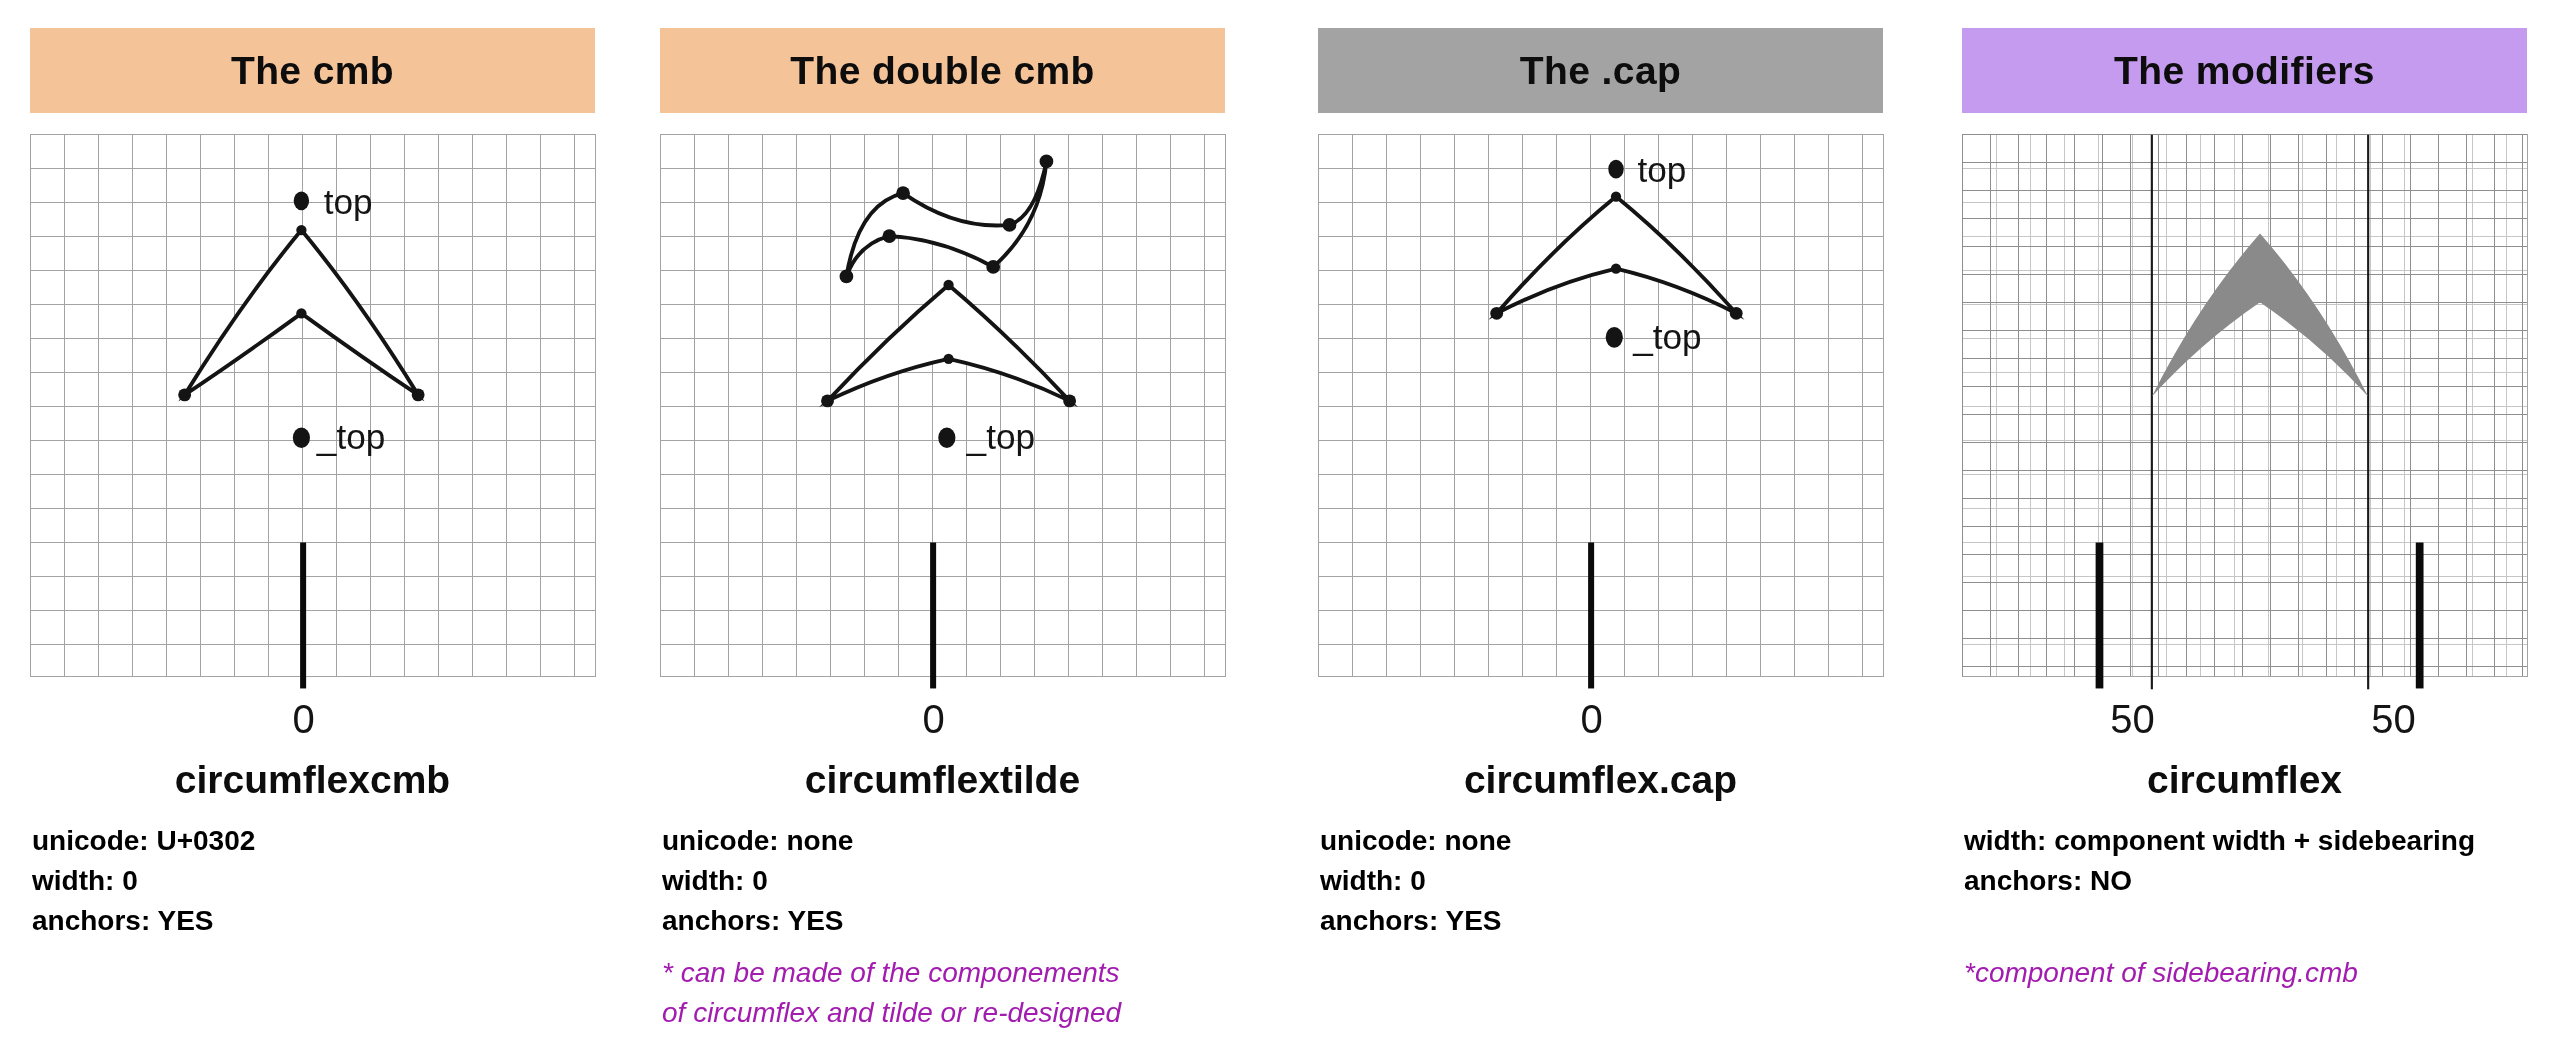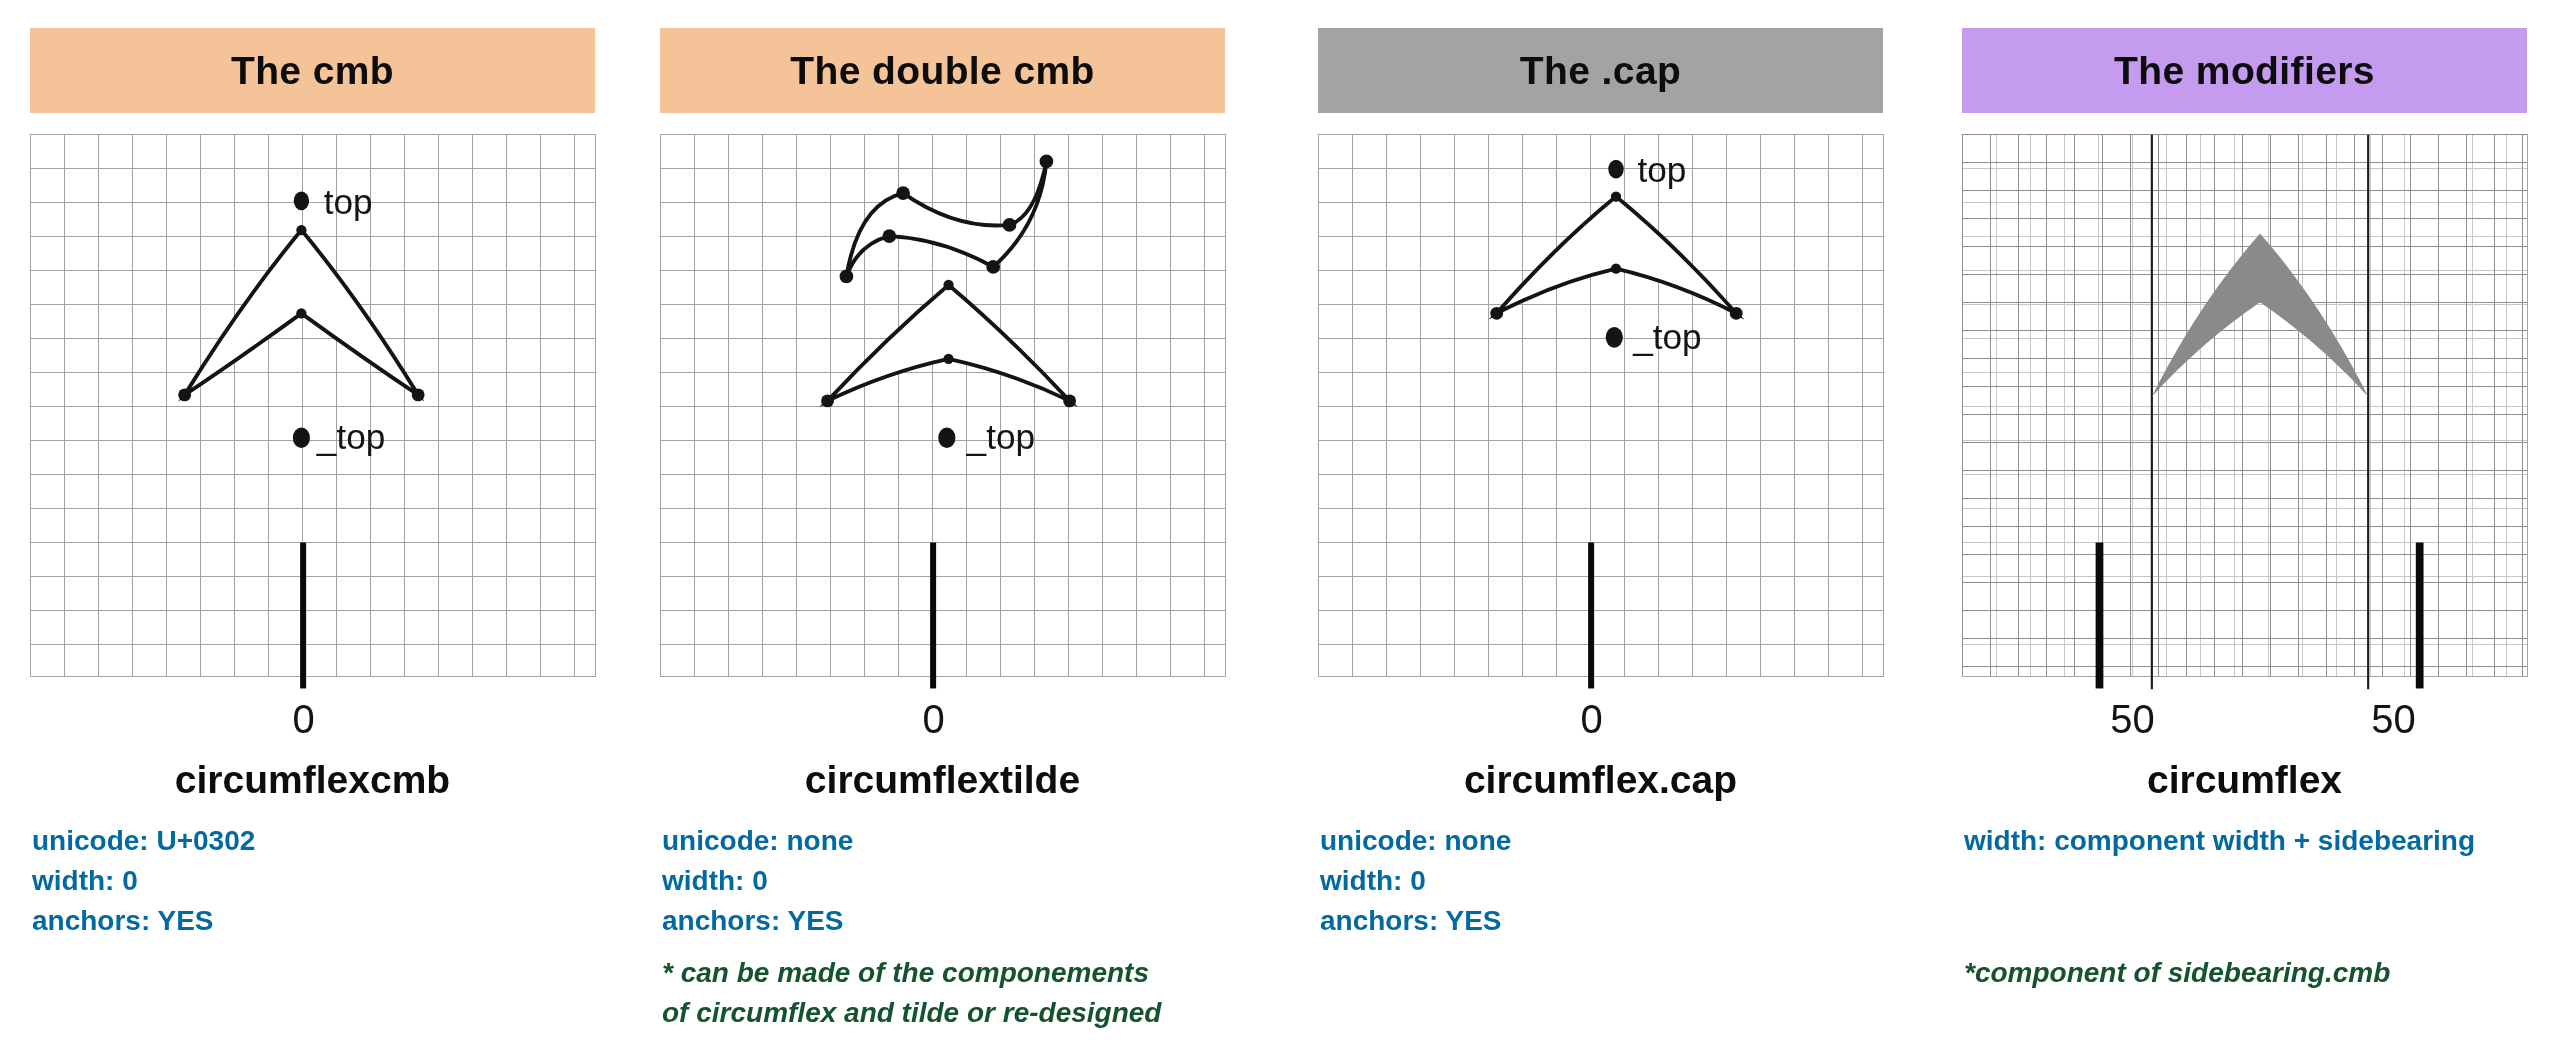--- a/index.html
+++ b/index.html
@@ -18,23 +18,23 @@
         background-image:
           linear-gradient(to right,#8e8e8e 0.9px,transparent 0.9px),
           linear-gradient(to bottom,#8e8e8e 0.9px,transparent 0.9px),
           linear-gradient(to right,#c6c6c6 1.2px,transparent 1.2px),
           linear-gradient(to bottom,#c6c6c6 1.2px,transparent 1.2px);
         background-size:28px 28px,28px 28px,34px 34px,34px 34px;}
   svg.draw{position:absolute;left:0;top:0;width:644px;height:1061px;}
   .svgtxt{font-family:"Liberation Sans",sans-serif;font-size:41px;fill:#141414;}
   .numlabel{position:absolute;top:697px;width:103px;text-align:center;font-size:40px;font-weight:400;color:#141414;}
   .gname{position:absolute;left:30px;top:758px;width:565px;text-align:center;font-size:39px;font-weight:700;color:#0d0d0d;}
-  .meta{position:absolute;left:32px;top:821px;width:601px;font-size:28px;font-weight:700;line-height:40px;color:#0369a1;}
+  .meta{position:absolute;left:32px;top:821px;width:601px;font-size:28px;font-weight:700;line-height:40px;color:#000000;}
   .meta div{white-space:nowrap;}
-  .footnote{position:absolute;left:32px;top:953px;width:601px;font-size:28px;font-style:italic;font-weight:700;line-height:40px;color:#14532d;}
+  .footnote{position:absolute;left:32px;top:953px;width:601px;font-size:28px;font-style:italic;font-weight:400;line-height:40px;color:#a21caf;}
   .glyph-outline{fill:#ffffff;stroke:#141414;stroke-width:4.5;stroke-miterlimit:10;}
   .node{fill:#141414;}
 </style>
 </head>
 <body>
 
 <div class="stage">
 
   <div class="panel" style="left:0px">
     <div class="hdr" style="background-color: rgb(245, 195, 152);">
@@ -133,20 +133,21 @@
       <rect x="506.75" y="157" width="2.5" height="646" fill="#1a1a1a"></rect>
       <path d="M256,462 Q310,354 382,272 Q454,354 508,462 Q452,400 382,352 Q312,400 256,462 Z" fill="#8a8a8a"></path>
       <rect x="190.5" y="632" width="9" height="170" fill="#0a0a0a"></rect>
       <rect x="563.5" y="632" width="9" height="170" fill="#0a0a0a"></rect>
     </svg>
     <div class="numlabel" style="left:149px">50</div>
     <div class="numlabel" style="left:410px">50</div>
     <div class="gname">circumflex</div>
     <div class="meta">
       <div>width: component width + sidebearing</div>
+      <div>anchors: NO</div>
     </div>
     <div class="footnote">
       <div>*component of sidebearing.cmb</div>
     </div>
   </div>
 
 </div>
 
 
 </body></html>

